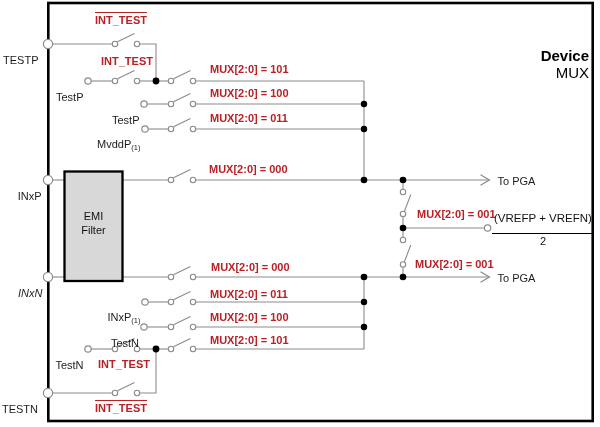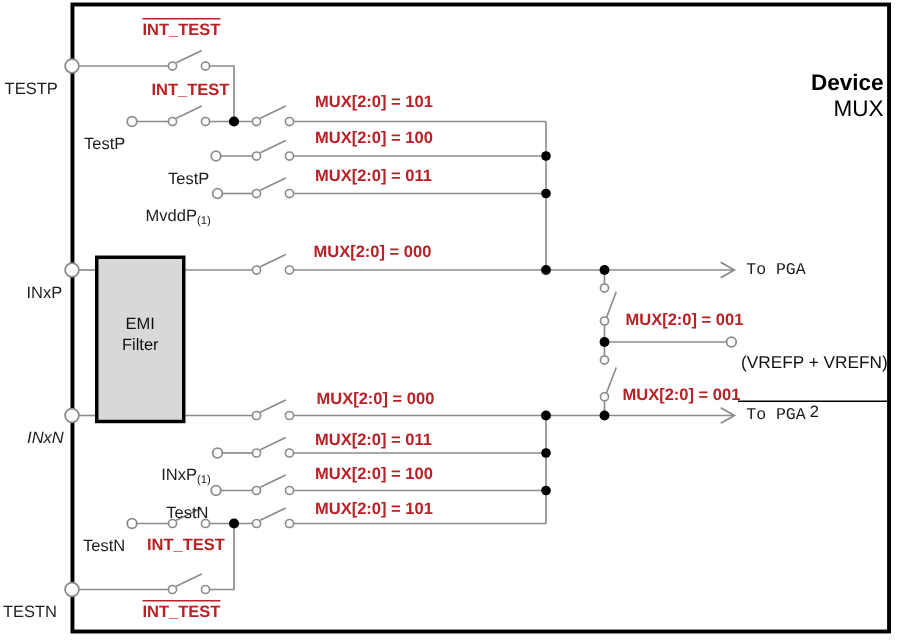--- a/index.html
+++ b/index.html
@@ -7,21 +7,21 @@
     position:relative; width:600px; height:427px; background:#ffffff;
     font-family:"Liberation Sans", sans-serif; overflow:hidden;
   }
   #wiring { position:absolute; left:0; top:0; }
 
   .lbl {
     position:absolute; font-size:11px; color:#1c1c1c; white-space:nowrap;
     transform:translate(-100%,-50%); line-height:1;margin-top:16px;
   }
   .lbl-left { position:absolute; font-size:11px; color:#1c1c1c; white-space:nowrap;
-    transform:translateY(-50%); line-height:1;font-family:Liberation Mono, monospace; }
+    transform:translateY(-50%); line-height:1; }
   .sub { font-size:7.5px; vertical-align:-2px; }
 
   .red {
     position:absolute; font-weight:bold; font-size:11px;
     color:#b82126; white-space:nowrap; transform:translateY(-50%); line-height:1;
   }
   .red.bar span { display:inline-block; border-top:1.6px solid #b82126; padding-top:2px; }
 
   .title-block {
     position:absolute; right:11px; top:7px; text-align:right; color:#000;
@@ -31,21 +31,21 @@
 
   .emi-text {
     position:absolute; left:64px; top:171px; width:59px; height:104px;
     display:flex; flex-direction:column; align-items:center; justify-content:center;
     font-size:11px; line-height:14px; color:#111;
   }
 
   .vref {
     position:absolute; left:492px; top:213px; color:#111;
   }
-  .vref .num { font-size:11.5px; padding:0 2px 18px 2px; border-bottom:1.3px solid #000; line-height:1;margin-top:24px; }
+  .vref .num { font-size:11.5px; padding:0 2px 8px 2px; border-bottom:1.3px solid #000; line-height:1; }
   .vref .den { font-size:11px; text-align:center; padding-top:2.5px; line-height:1; }
 </style>
 </head>
 <body>
 
 <div id="canvas">
 
   <svg id="wiring" width="600" height="427" viewBox="0 0 600 427">
 
     <rect x="48.3" y="3" width="544.4" height="418" fill="none" stroke="#000" stroke-width="2.6"></rect>

